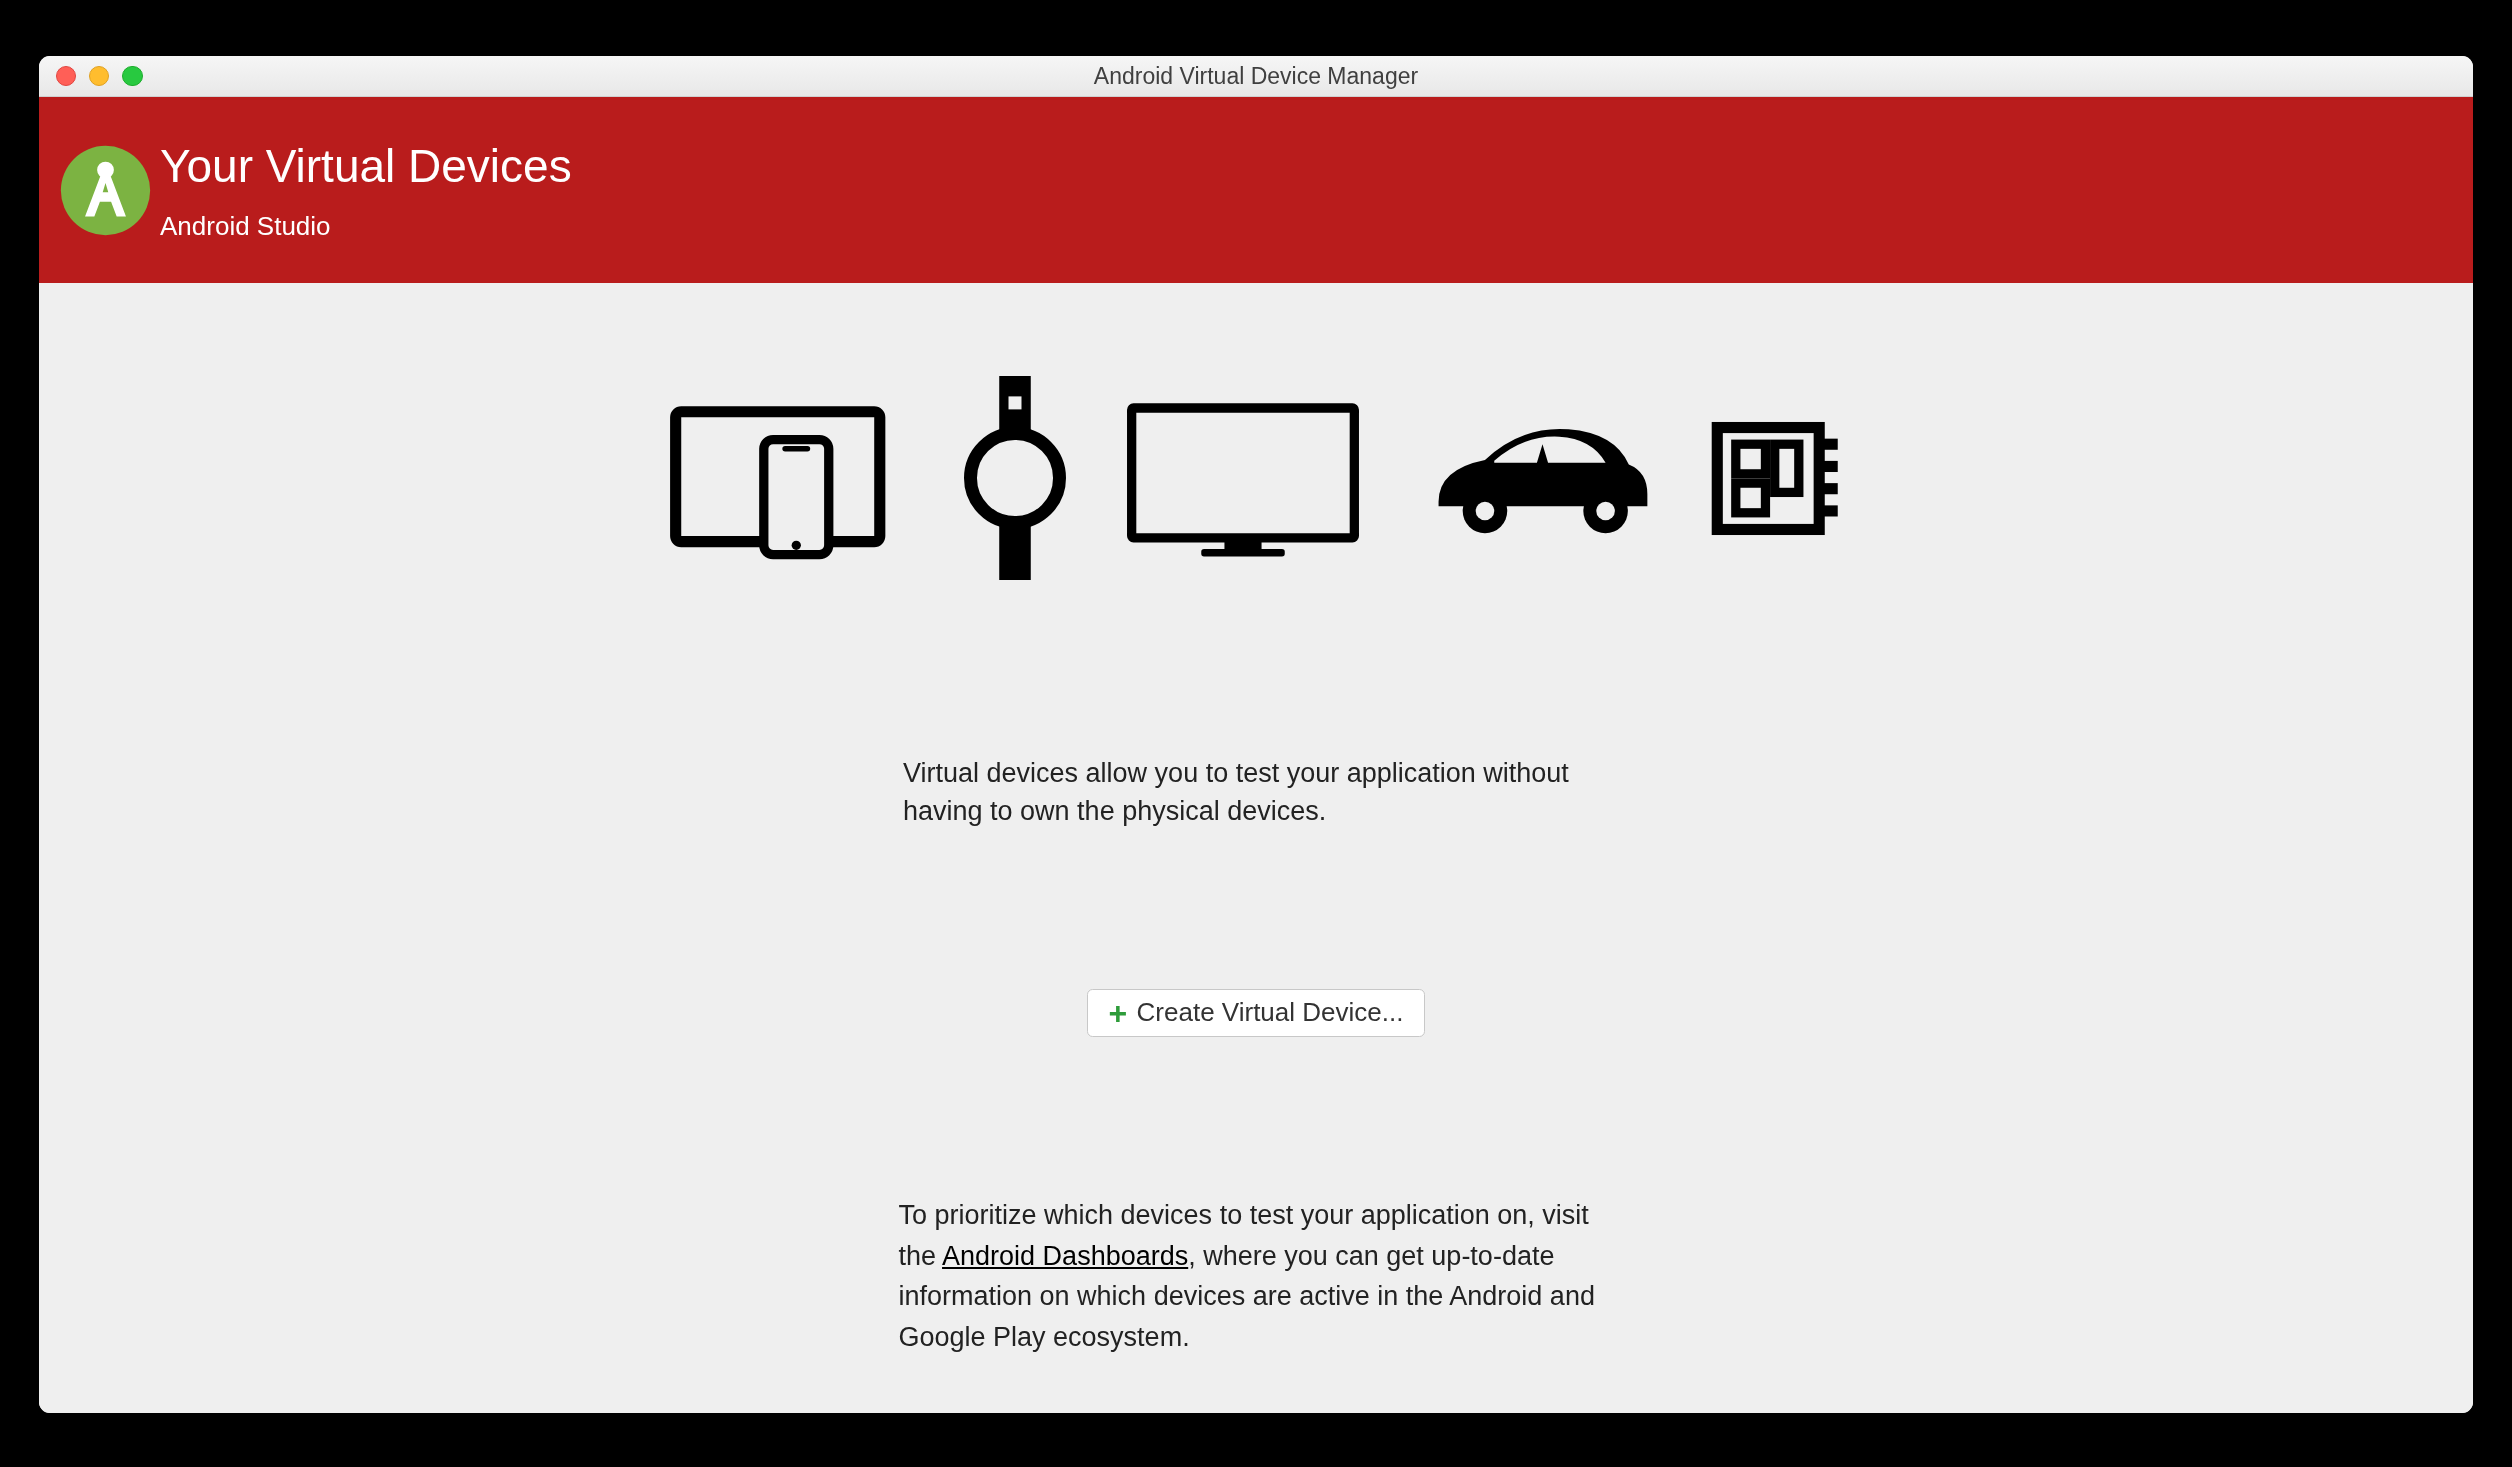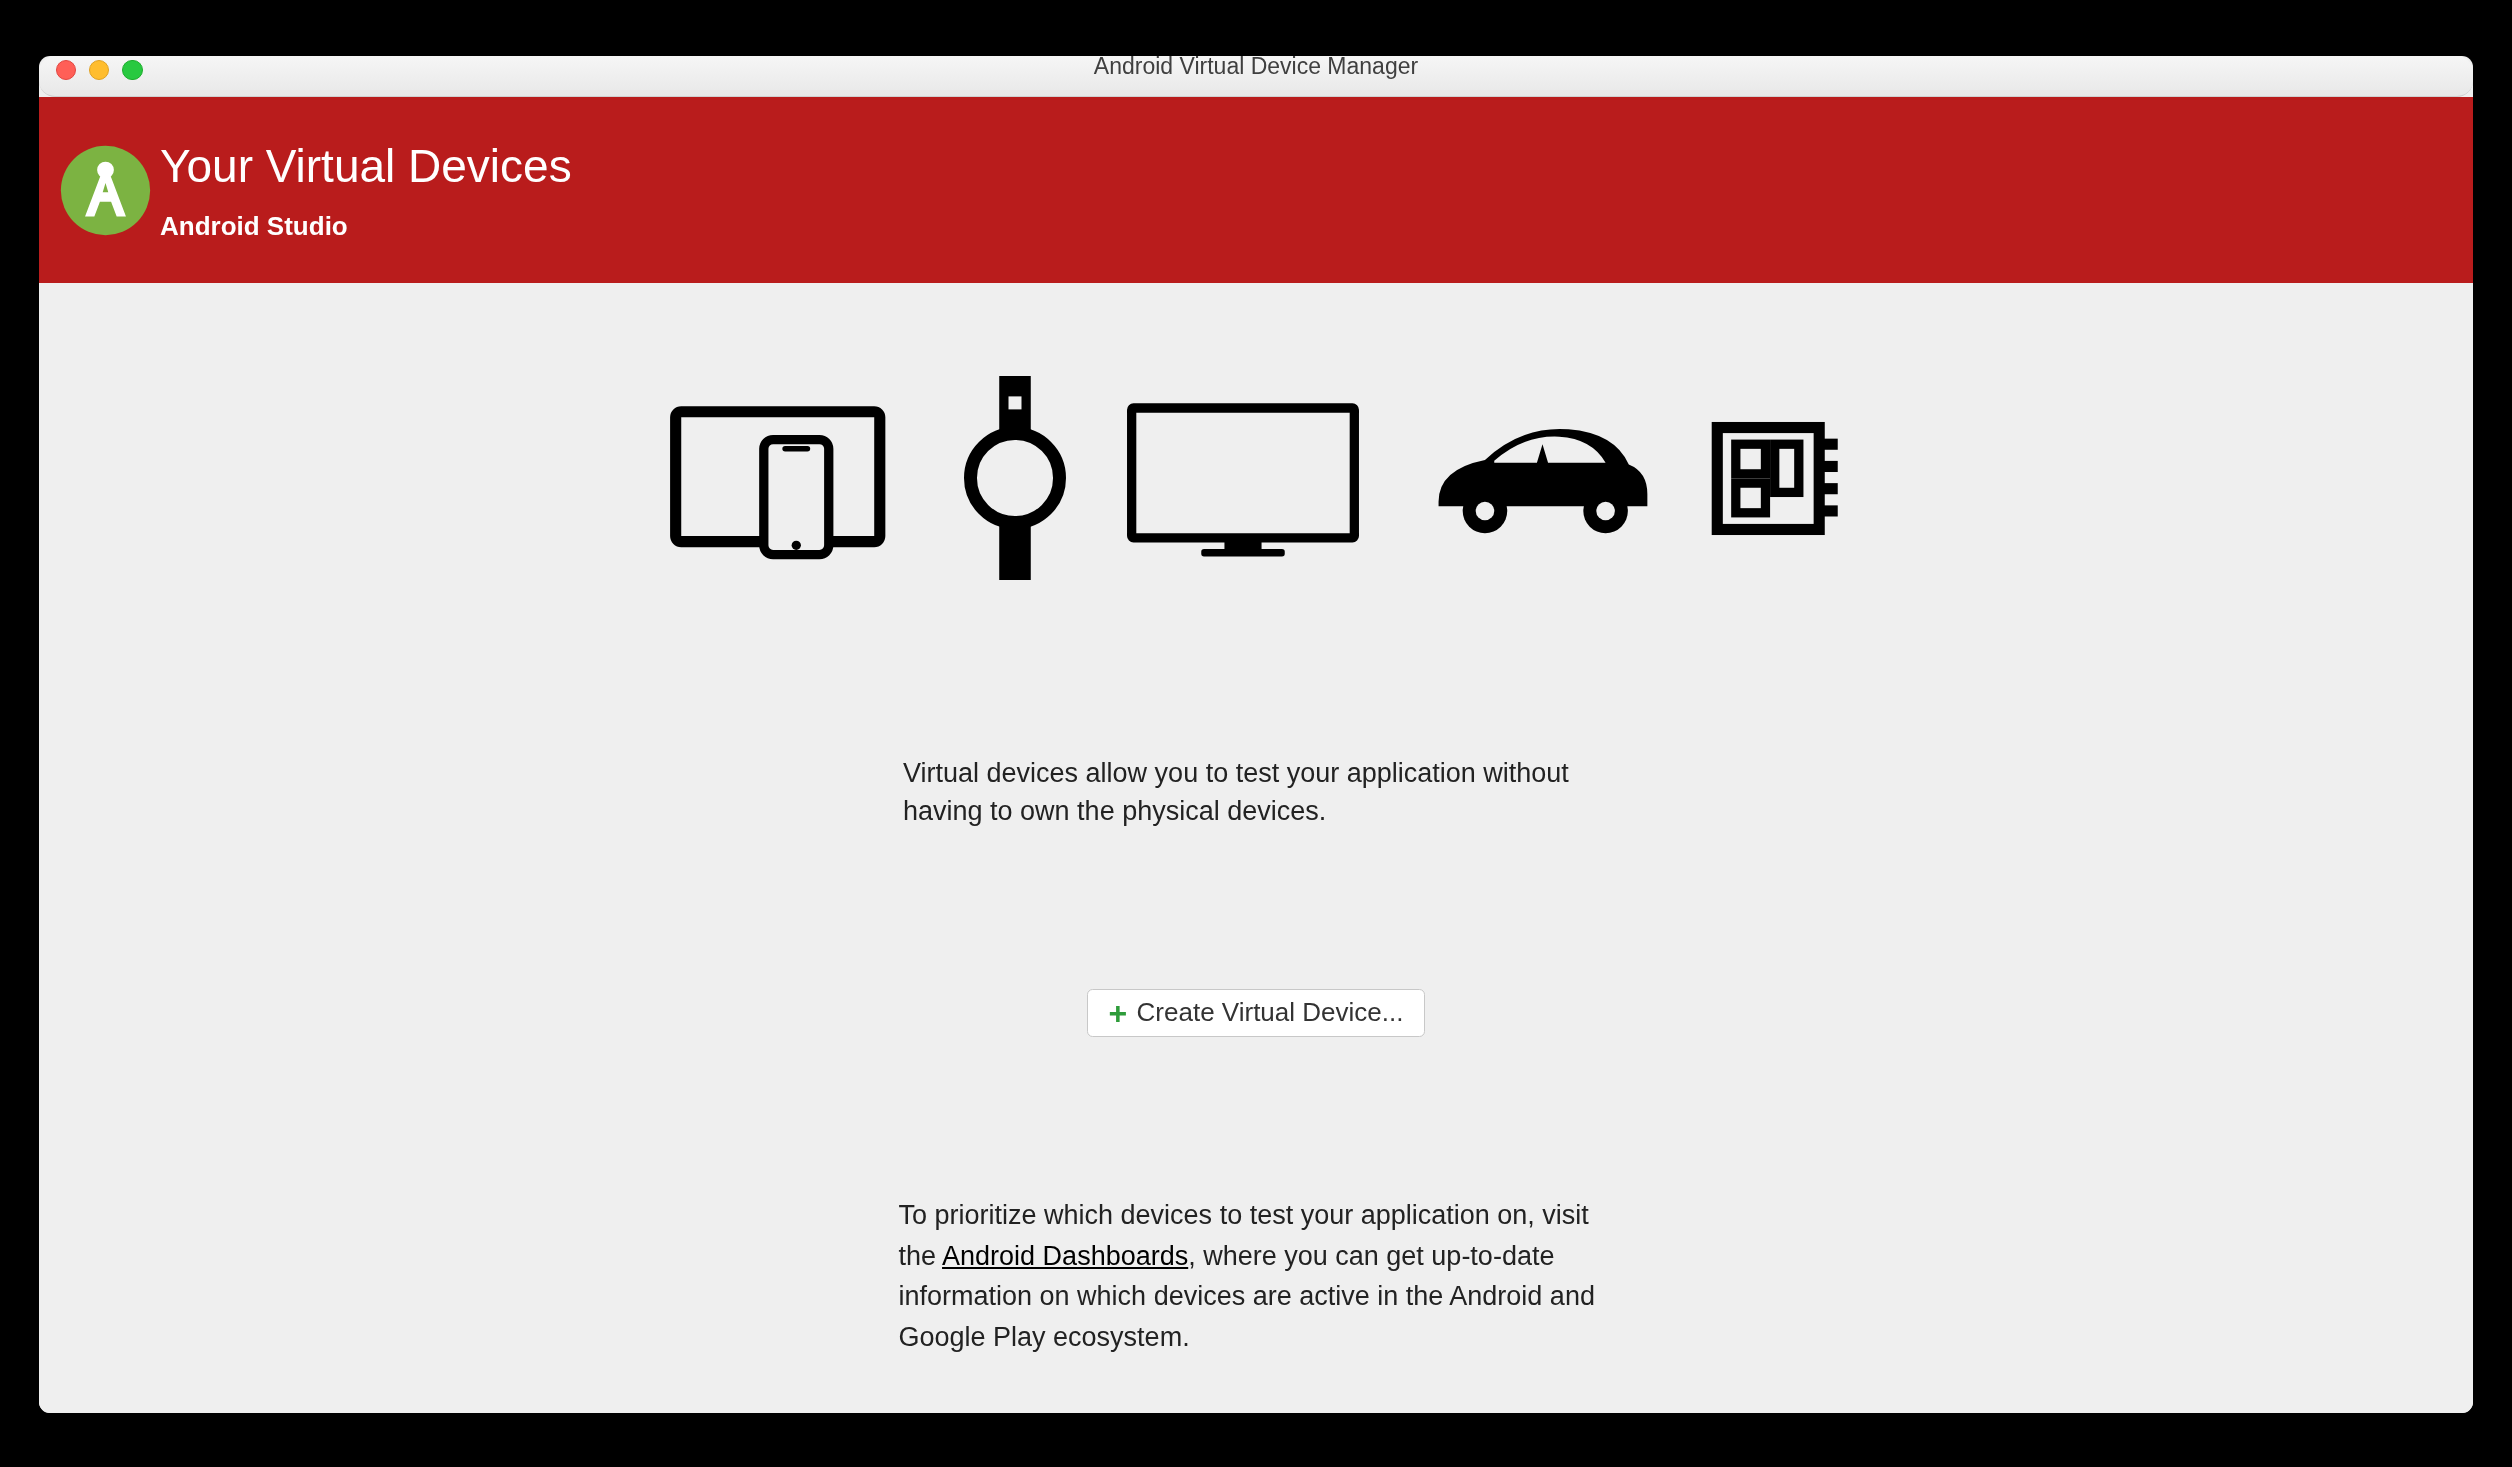--- a/index.html
+++ b/index.html
@@ -18,24 +18,23 @@
       background: #efefef;
       border-radius: 11px;
       overflow: hidden;
       box-shadow: 0 18.6px 56px rgba(0,0,0,0.5);
     }
     .titlebar {
       height: 41px;
       background: linear-gradient(#f6f6f6, #e8e8e8);
       border-bottom: 0.9px solid #d0d0d0;
       display: flex;
-      align-items: flex-end;
-      padding: 16px 15px;
+      align-items: center;
+      padding: 0 15px;
       position: relative;
-      border-radius: 16px;
     }
     .traffic-lights {
       display: flex;
       gap: 13px;
       position: absolute;
       left: 16.7px;
     }
     .tl { width: 20.4px; height: 20.4px; border-radius: 50%; }
     .tl-close { background: #ff5f57; border: 0.9px solid #e14640; }
     .tl-min { background: #ffbd2e; border: 0.9px solid #dfa123; }
@@ -53,21 +52,21 @@
       align-items: center;
       padding: 0 20px;
       gap: 8px;
     }
     .logo {
       width: 93px;
       height: 93px;
     }
     .header-text { color: #fff; }
     .header-title { font-size: 46px; font-weight: 400; }
-    .header-subtitle { font-size: 26px; font-weight: 700; margin-top: 18px; }
+    .header-subtitle { font-size: 26px; font-weight: 400; margin-top: 18px; }
     .content {
       background: #efefef;
       min-height: 1068px;
       padding: 93px 56px 56px 56px;
       display: flex;
       flex-direction: column;
       align-items: center;
     }
     .device-row {
       display: flex;

